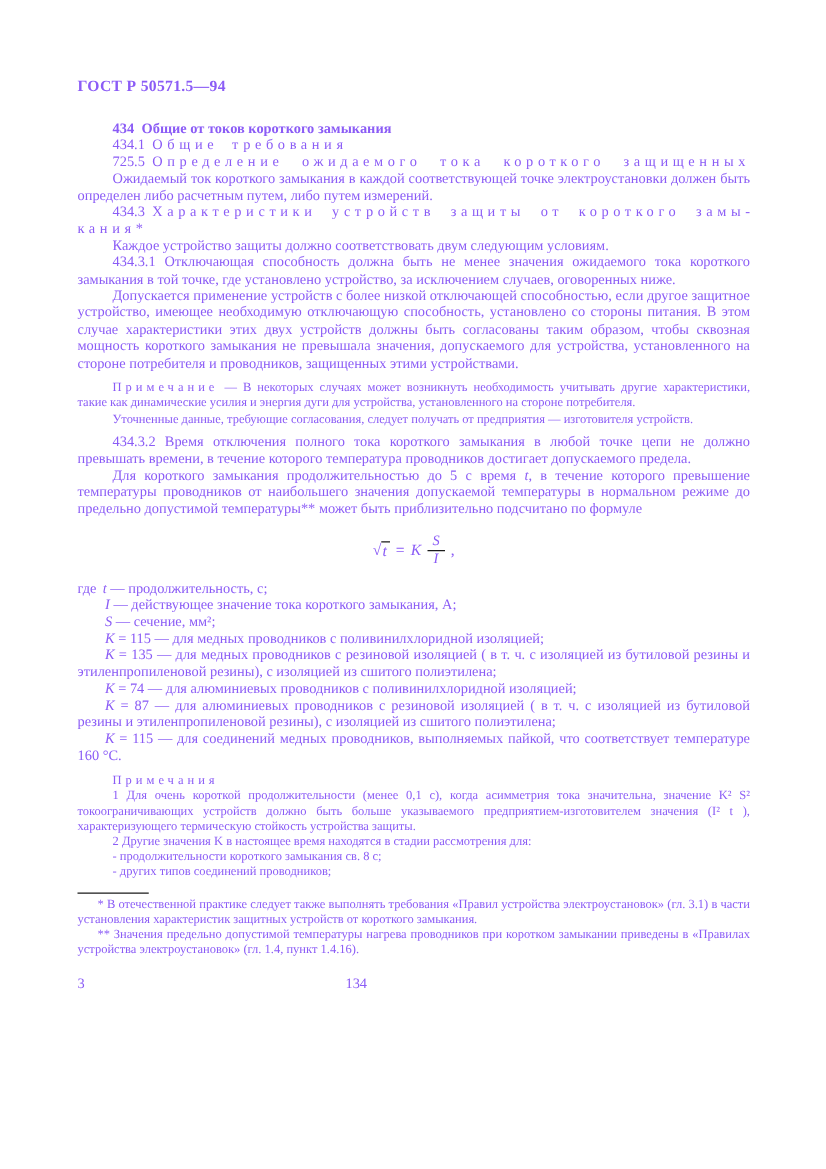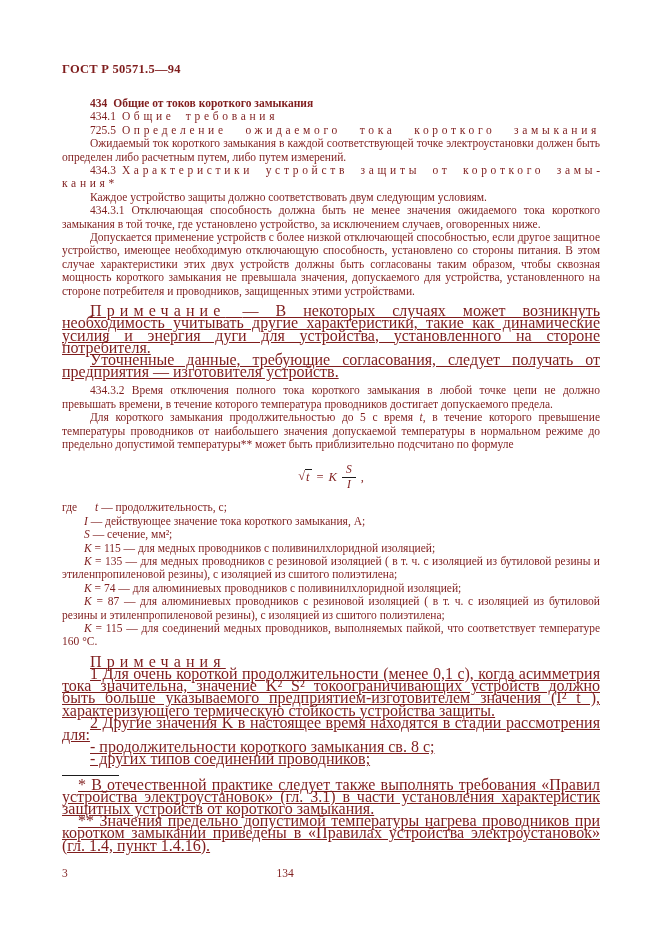--- a/index.html
+++ b/index.html
@@ -1,45 +1,44 @@
 <!DOCTYPE html>
 <html lang="ru"><head>
 <meta charset="utf-8">
 <style>
   html,body { margin:0; padding:0; background:#ffffff; }
   .page {
     position:relative;
     width:661px; height:935px;
     background:#ffffff;
-    color:#7f1d1d;
+    color:#8b5cf6;
     font-family:"Liberation Serif","DejaVu Serif",serif;
     box-sizing:border-box;
     padding:62px 61px 0 62px;
     overflow:hidden;
   }
   .doc-header {
     font-weight:bold;
     font-size:12.5px;
     line-height:14px;
     margin-bottom:21px;
     letter-spacing:0.02em;
   }
   p { margin:0; }
   .body-text {
     font-size:11.5px;
     line-height:13.4px;
     text-align:justify;
     text-indent:28px;
   }
   .small-text {
-    font-size:16px;
+    font-size:10px;
     line-height:12.2px;
     text-align:justify;
     text-indent:28px;
-    text-decoration:underline;
   }
   .bold { font-weight:bold; }
   .sp { letter-spacing:0.32em; word-spacing:0.4em; }
   .htitle { margin-left:6px; }
   .justify-last { text-align-last:justify; }
   .mt-note { margin-top:7px; }
   .mt-par { margin-top:6px; }
   
   .formula {
     display:flex; justify-content:center; align-items:center;
@@ -53,21 +52,21 @@
   .radicand { font-style:italic; border-top:1px solid #1b1b1b; padding:0 2px 0 1px; }
   .frac {
     display:inline-flex; flex-direction:column; align-items:center;
     font-size:11.5px; line-height:11.5px;
   }
   .fnum { border-bottom:1px solid #1b1b1b; padding:0 4px 1px 4px; }
   .fden { padding-top:1px; }
   
   .def-item { text-indent:22px; }
   .def-first { text-indent:0; }
-  .def-intro { margin-right:18px; }
+  .def-intro { margin-right:5px; }
   
   .bullet { text-indent:28px; }
   
   .fn-rule {
     width:57px; height:0;
     border-top:1.2px solid #1b1b1b;
     margin:9px 0 3px 0;
   }
   .footnote { text-indent:16px; }
   
@@ -87,21 +86,21 @@
 
 <div class="page">
 
   <div class="doc-header">ГОСТ Р 50571.5—94</div>
 
   <p class="body-text bold"><span>434</span><span class="htitle">Общие от токов короткого замыкания</span></p>
 
   <p class="body-text"><span>434.1</span><span class="htitle sp">Общие требования</span></p>
 
 
-  <p class="body-text justify-last"><span>725.5</span><span class="htitle sp">Определение ожидаемого тока короткого замыкания</span></p>
+  <p class="body-text justify-last"><span>725.5</span><span class="htitle sp">Определение ожидаемого тока короткого защищенных</span></p>
 
   <p class="body-text">Ожидаемый ток короткого замыкания в каждой соответствующей точке электроустановки должен быть определен либо расчетным путем, либо путем измерений.</p>
 
   <p class="body-text"><span>434.3</span><span class="htitle sp">Характеристики устройств защиты от короткого замы­кания*</span></p>
 
   <p class="body-text">Каждое устройство защиты должно соответствовать двум следующим условиям.</p>
 
   <p class="body-text">434.3.1 Отключающая способность должна быть не менее значения ожидаемого тока короткого замыкания в той точке, где установлено устройство, за исключением случаев, оговоренных ниже.</p>
 
   <p class="body-text">Допускается применение устройств с более низкой отключающей способностью, если другое защитное устройство, имеющее необходимую отключающую способность, установлено со стороны питания. В этом случае характеристики этих двух устройств должны быть согласованы таким образом, чтобы сквозная мощность короткого замыкания не превышала значения, допускаемого для устрой­ства, установленного на стороне потребителя и проводников, защищенных этими устройствами.</p>

